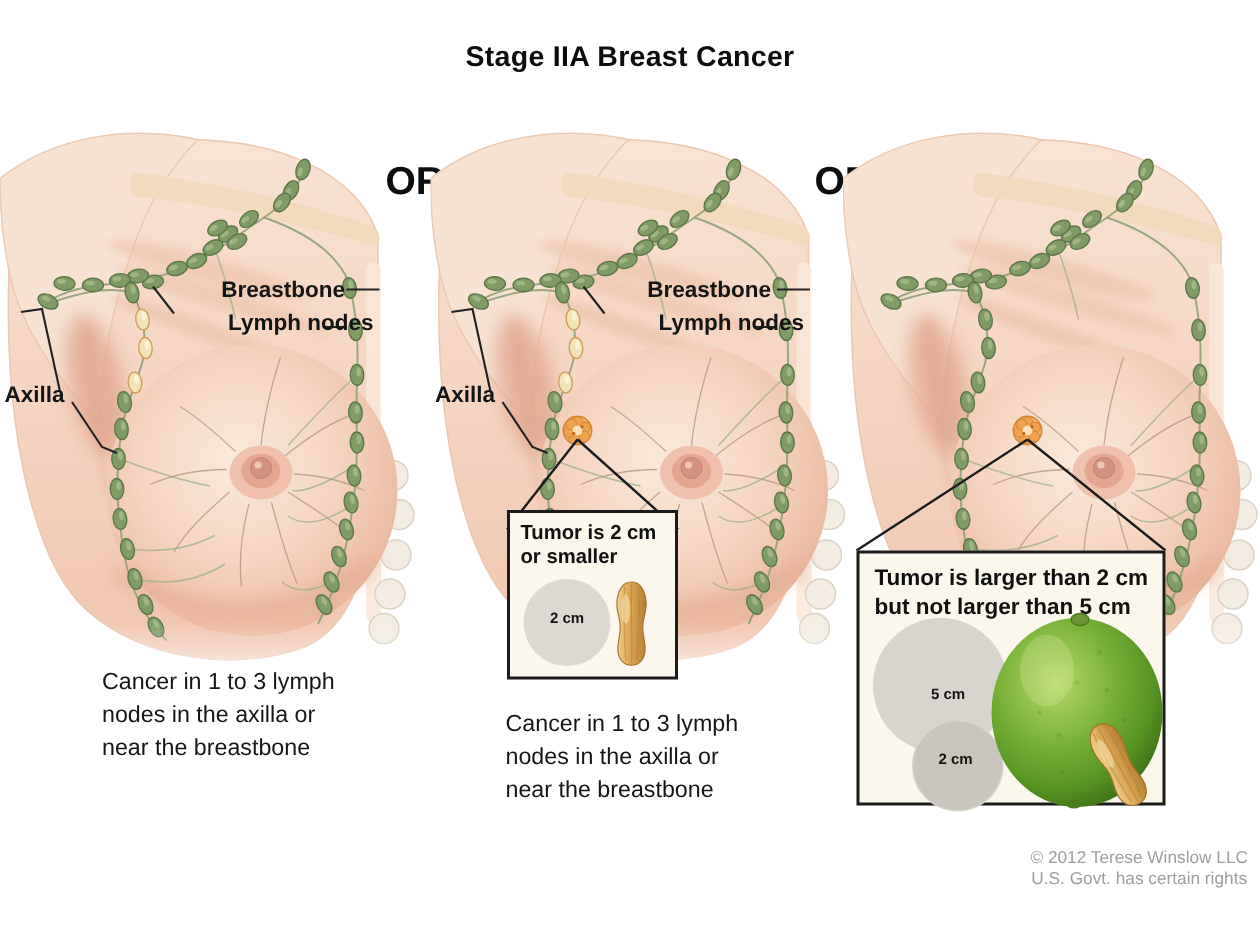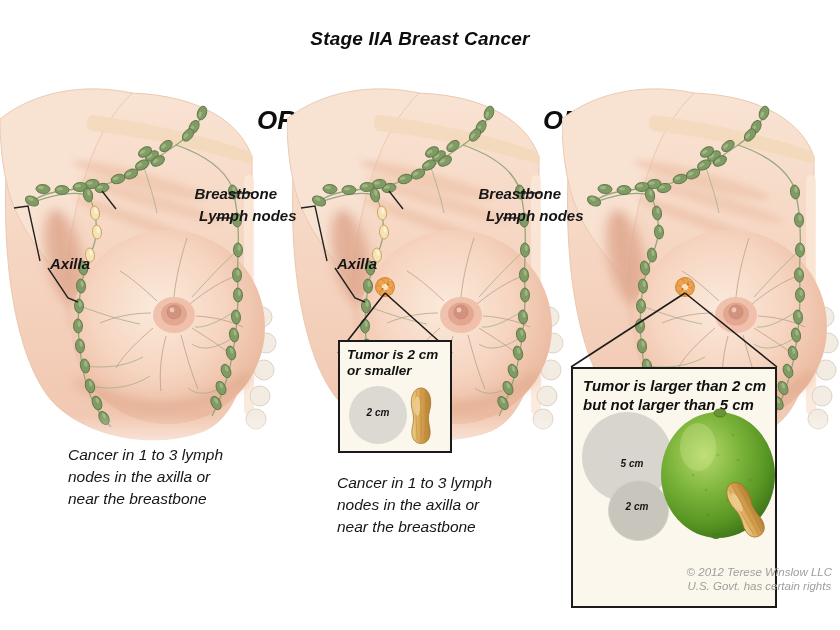--- a/index.html
+++ b/index.html
@@ -1,50 +1,50 @@
 <!DOCTYPE html>
 <html><head>
 <meta charset="utf-8">
 <style>
   html,body{margin:0;padding:0;background:#fff;}
   #canvas{
     position:relative;width:840px;height:630px;background:#ffffff;
     font-family:"Liberation Sans", sans-serif;color:#111;overflow:hidden;
   }
-  .abs{position:absolute;font-style:italic;}
+  .abs{position:absolute;}
   #title{
     left:0;right:0;top:28px;text-align:center;
     font-size:19px;font-weight:700;letter-spacing:.2px;color:#0d0d0d;
   }
   .or{
     font-size:26px;font-weight:700;color:#0d0d0d;
   }
   #or-1{left:257px;top:105px;}
   #or-2{left:543px;top:105px;}
   .figure{top:85px;width:280px;height:400px;}
   #fig-1{left:0px;}
   #fig-2{left:287px;}
   #fig-3{left:562px;}
-  .anat-label{font-size:15px;font-weight:700;color:#151515;white-space:nowrap;padding-left:47px;}
+  .anat-label{font-size:15px;font-weight:700;color:#151515;white-space:nowrap;}
   .lbl-breastbone{width:230px;text-align:right;top:185px;}
   #bb-1{left:0px;} #bb-2{left:284px;}
   .lbl-lymph{top:207px;margin-left:35px;}
   #ln-1{left:117px;} #ln-2{left:404px;}
   .lbl-axilla{top:255px;}
   #ax-1{left:3px;} #ax-2{left:290px;}
   .caption{
     font-size:15.5px;line-height:22px;color:#161616;white-space:pre-line;
   }
   #caption-1{left:68px;top:444px;}
   #caption-2{left:337px;top:472px;}
   .inset{
     background:#fbf7ec;border:2px solid #1b1b1b;box-sizing:border-box;
   }
   #inset-2{left:338px;top:340px;width:114px;height:113px;}
-  #inset-3{left:571px;top:367px;width:206px;height:241px;}
+  #inset-3{left:571px;top:367px;width:206px;height:170px;}
   .inset-title{
     font-weight:700;color:#101010;white-space:pre-line;position:absolute;
   }
   #inset-2 .inset-title{left:7px;top:5px;font-size:13.5px;line-height:16px;}
   #inset-3 .inset-title{left:10px;top:7px;font-size:15px;line-height:19px;}
   .size-circle{position:absolute;border-radius:50%;}
   #circle-2a{left:9px;top:44px;width:58px;height:58px;background:#dcd9d2;}
   #circle-5{left:9px;top:43px;width:90px;height:90px;background:#d8d5ce;}
   #circle-2b{left:35px;top:111px;width:59px;height:59px;background:#c8c5bd;border:1px solid #d6d3cb;}
   .size-label{

